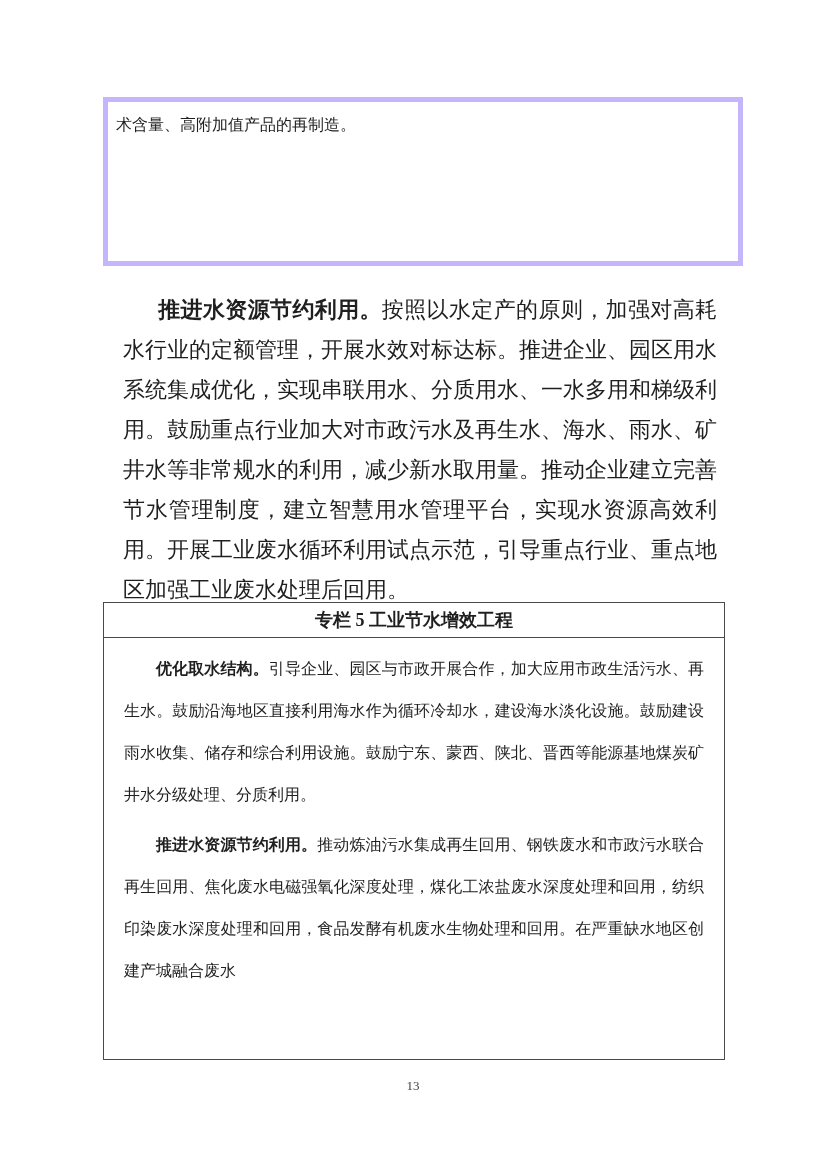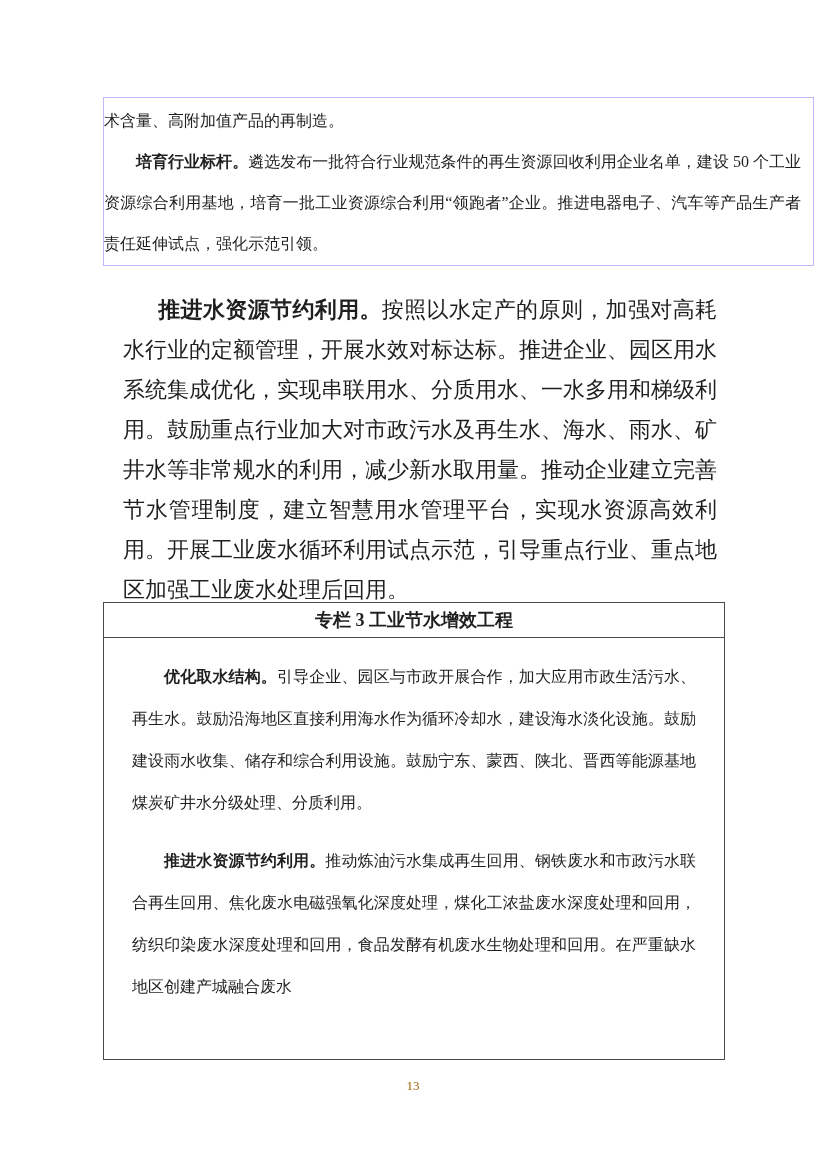--- a/index.html
+++ b/index.html
@@ -10,25 +10,25 @@
     background: #ffffff;
     font-family: "Liberation Serif", "DejaVu Serif", serif;
     color: #1f1f1f;
     overflow: hidden;
   }
   
   .box-top {
     position: absolute;
     left: 103px;
     top: 97px;
-    width: 711px;
+    width: 640px;
     height: 169px;
-    border: 1px solid #c4b5fd;
+    border: 5px solid #c4b5fd;
     box-sizing: border-box;
-    padding: 2px 12px 0 0;
+    padding: 2px 12px 0 8px;
     background: #ffffff;
   }
   .box-top p {
     margin: 0;
     font-size: 16px;
     line-height: 41px;
     text-align: justify;
   }
   .box-top p.indent { text-indent: 2em; }
   .lead { font-weight: bold; }
@@ -59,57 +59,54 @@
   .column-title {
     height: 34px;
     line-height: 34px;
     text-align: center;
     font-size: 18px;
     font-weight: bold;
     border-bottom: 1px solid #4a4a4a;
   }
   .column-body { padding: 2px 12px 0 12px; }
   .column-body p {
-    margin: 16px;
+    margin: 8px;
     font-size: 16px;
     line-height: 42px;
     text-align: justify;
     text-indent: 2em;
   }
   .page-number {
     position: absolute;
     left: 0;
     right: 0;
     top: 1078px;
     text-align: center;
     font-size: 13px;
-    color: #a16207;
+    color: #404040;
     font-family: Liberation Serif, serif;
   }
 </style>
 </head>
 <body>
 
 <div class="page">
 
   <div class="box-top">
     <p>
       <span class="lead"></span><span>术含量、高附加值产品的再制造。</span>
     </p>
-    <p class="indent">
-      <span class="lead">培育行业标杆。</span><span>遴选发布一批符合行业规范条件的再生资源回收利用企业名单，建设 50 个工业资源综合利用基地，培育一批工业资源综合利用“领跑者”企业。推进电器电子、汽车等产品生产者责任延伸试点，强化示范引领。</span>
-    </p>
   </div>
 
   <p class="main-para">
     <span class="lead">推进水资源节约利用。</span><span>按照以水定产的原则，加强对高耗水行业的定额管理，开展水效对标达标。推进企业、园区用水系统集成优化，实现串联用水、分质用水、一水多用和梯级利用。鼓励重点行业加大对市政污水及再生水、海水、雨水、矿井水等非常规水的利用，减少新水取用量。推动企业建立完善节水管理制度，建立智慧用水管理平台，实现水资源高效利用。开展工业废水循环利用试点示范，引导重点行业、重点地区加强工业废水处理后回用。</span>
   </p>
 
   <div class="column-box">
-    <div class="column-title">专栏 3 工业节水增效工程</div>
+    <div class="column-title">专栏 5 工业节水增效工程</div>
     <div class="column-body">
       <p>
         <span class="lead">优化取水结构。</span><span>引导企业、园区与市政开展合作，加大应用市政生活污水、再生水。鼓励沿海地区直接利用海水作为循环冷却水，建设海水淡化设施。鼓励建设雨水收集、储存和综合利用设施。鼓励宁东、蒙西、陕北、晋西等能源基地煤炭矿井水分级处理、分质利用。</span>
       </p>
       <p>
         <span class="lead">推进水资源节约利用。</span><span>推动炼油污水集成再生回用、钢铁废水和市政污水联合再生回用、焦化废水电磁强氧化深度处理，煤化工浓盐废水深度处理和回用，纺织印染废水深度处理和回用，食品发酵有机废水生物处理和回用。在严重缺水地区创建产城融合废水</span>
       </p>
     </div>
   </div>
 

